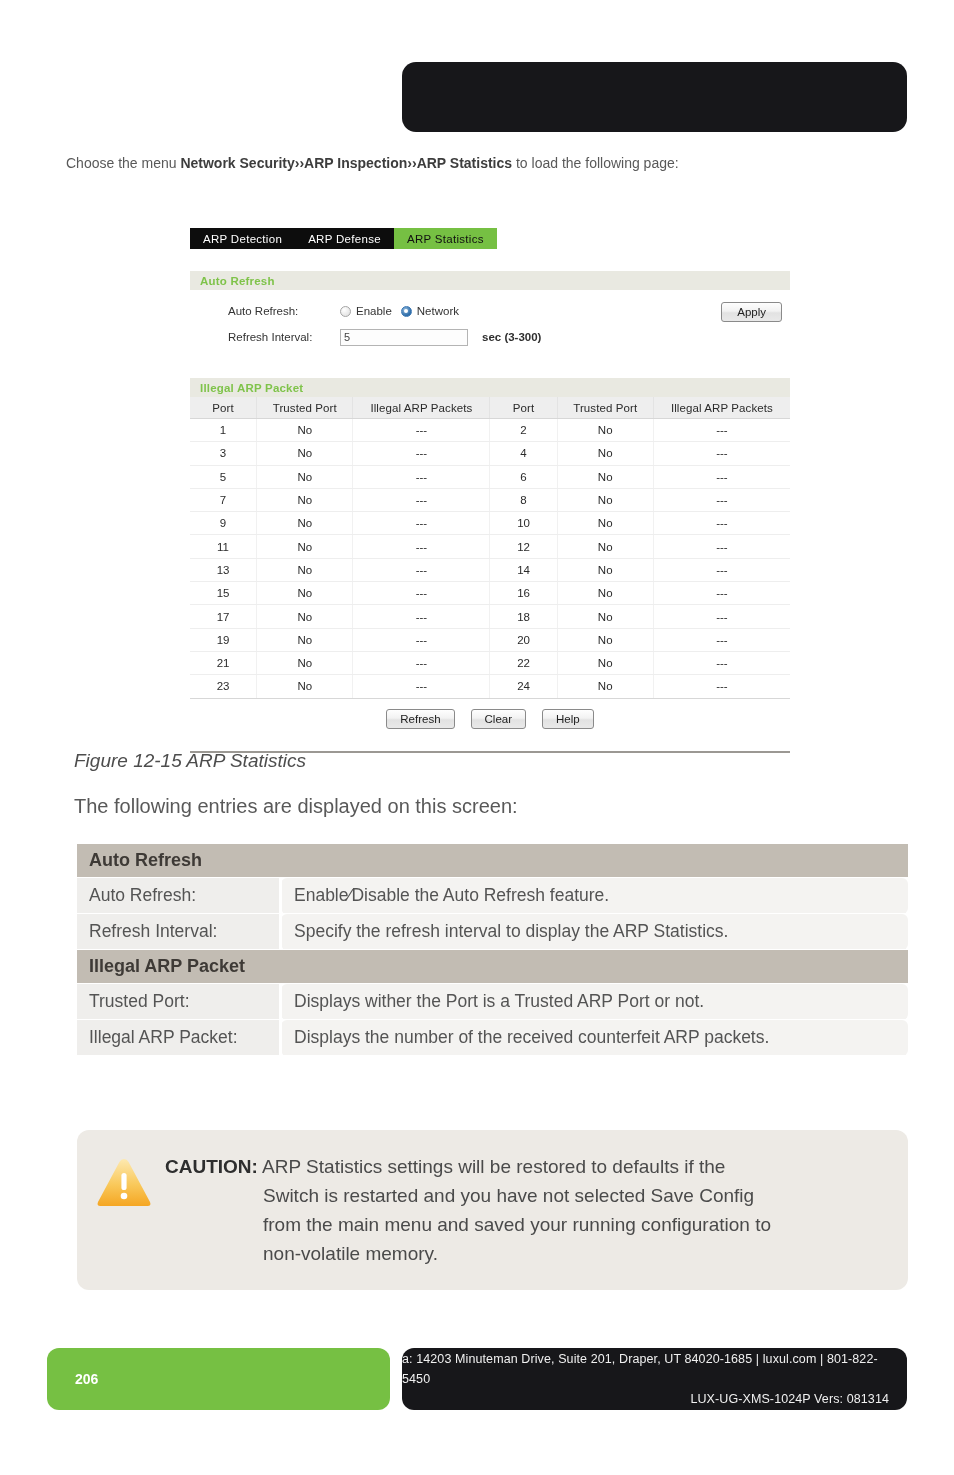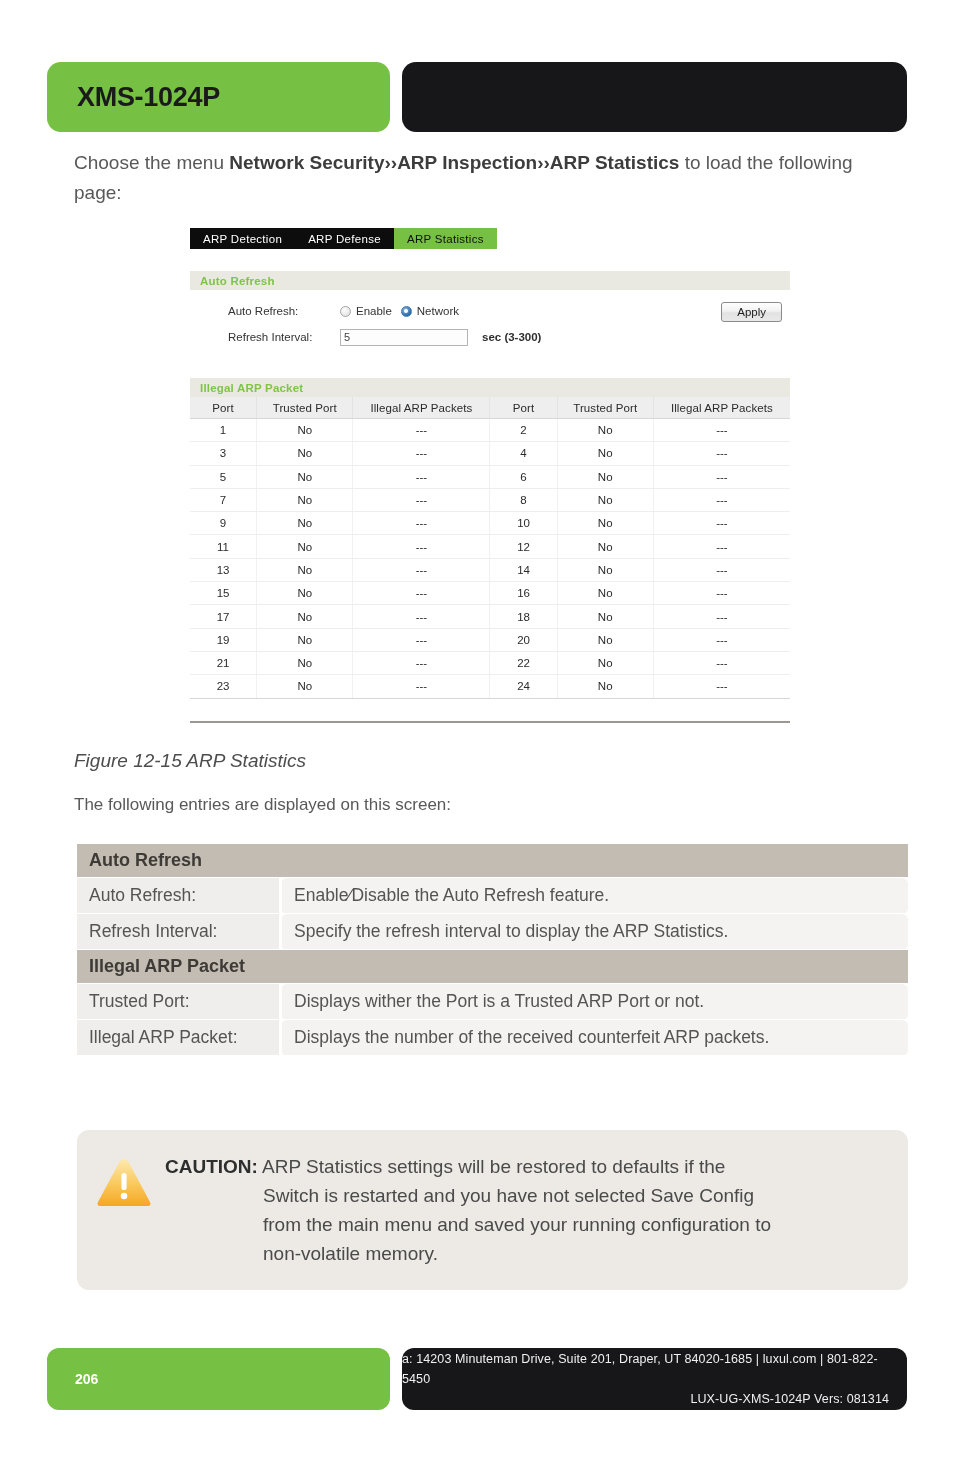--- a/index.html
+++ b/index.html
@@ -42,23 +42,23 @@
     position: absolute;
     left: 402px; top: 62px;
     width: 505px; height: 70px;
     background: #17171a;
     border-radius: 14px;
   }
 
   
   #intro {
     position: absolute;
-    left: 74px; top: 148px;
+    left: 66px; top: 148px;
     width: 810px;
-    font-size: 19px;
+    font-size: 14px;
     line-height: 30px;
     color: #595959;
   }
   #intro b { color: #3d3d3d; font-weight: bold; }
 
   
   #ui-screenshot {
     position: absolute;
     left: 190px; top: 228px;
     width: 600px;
@@ -214,21 +214,21 @@
   #fig-caption {
     position: absolute;
     left: 74px; top: 750px;
     font-size: 19px;
     font-style: italic;
     color: #4d4d4d;
   }
   #fig-intro {
     position: absolute;
     left: 74px; top: 795px;
-    font-size: 17px;
+    font-size: 20px;
     color: #595959;
   }
 
   
   #desc-table {
     position: absolute;
     left: 77px; top: 844px;
     width: 831px;
     border-collapse: collapse;
     font-size: 17.5px;
@@ -323,23 +323,20 @@
     color: #f0f0f0;
     font-size: 12.5px;
     line-height: 20px;
     letter-spacing: 0.1px;
   }
 </style>
 </head>
 <body>
 
 <div id="page-header">
-  <div class="hdr-green">
-    <span class="title">XMS-1024P</span>
-  </div>
   <div class="hdr-black"></div>
 </div>
 
 <div id="intro">
   <span>Choose the menu </span><b>Network Security››ARP Inspection››ARP Statistics</b><span> to load the following page:</span>
 </div>
 
 <div id="ui-screenshot">
 
   <div class="tabbar">
@@ -484,20 +481,25 @@
             <td class="col-port">23</td>
             <td class="col-trust">No</td>
             <td class="col-illegal">---</td>
             <td class="col-port">24</td>
             <td class="col-trust">No</td>
             <td class="col-illegal">---</td>
           </tr>
         </tbody>
     </table>
 
+    <div class="tbl-buttons">
+      <button class="btn">Refresh</button>
+      <button class="btn">Clear</button>
+      <button class="btn">Help</button>
+    </div>
 
     <div class="hr-rule"></div>
   </div>
 </div>
 
 <div id="fig-caption">Figure 12-15 ARP Statistics</div>
 <div id="fig-intro">The following entries are displayed on this screen:</div>
 
 <table id="desc-table">
   <tbody id="desc-tbody">

